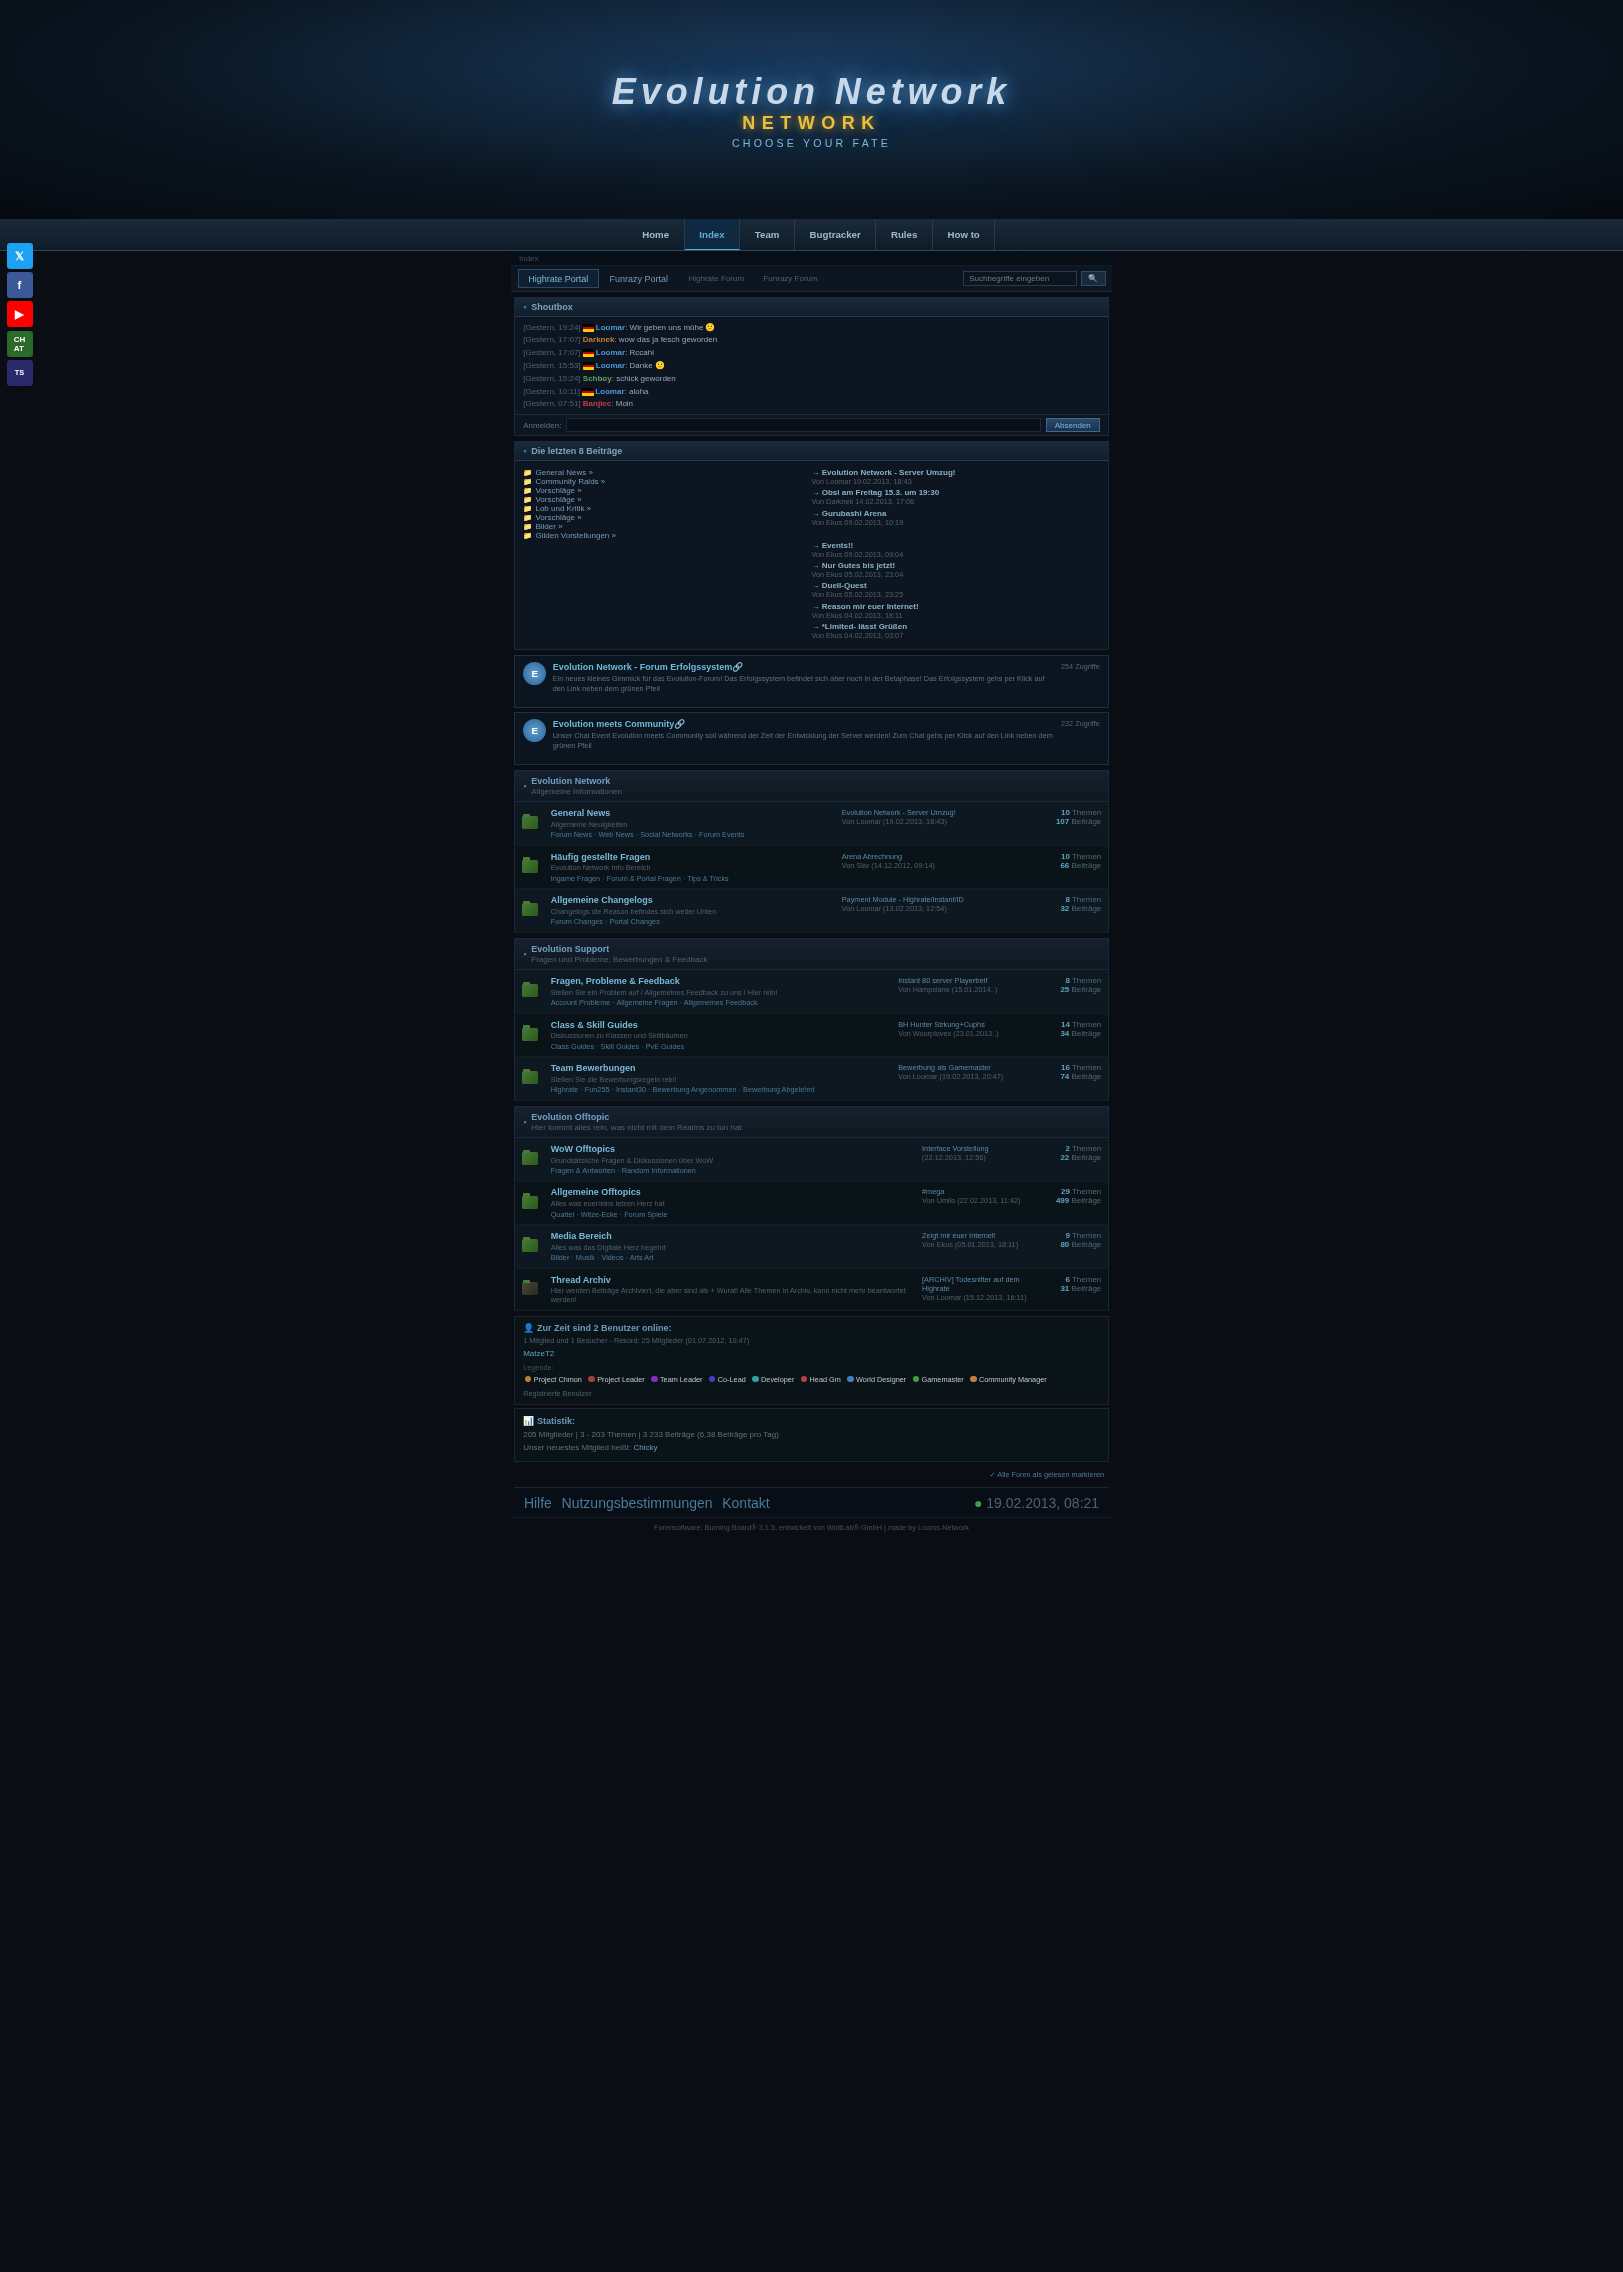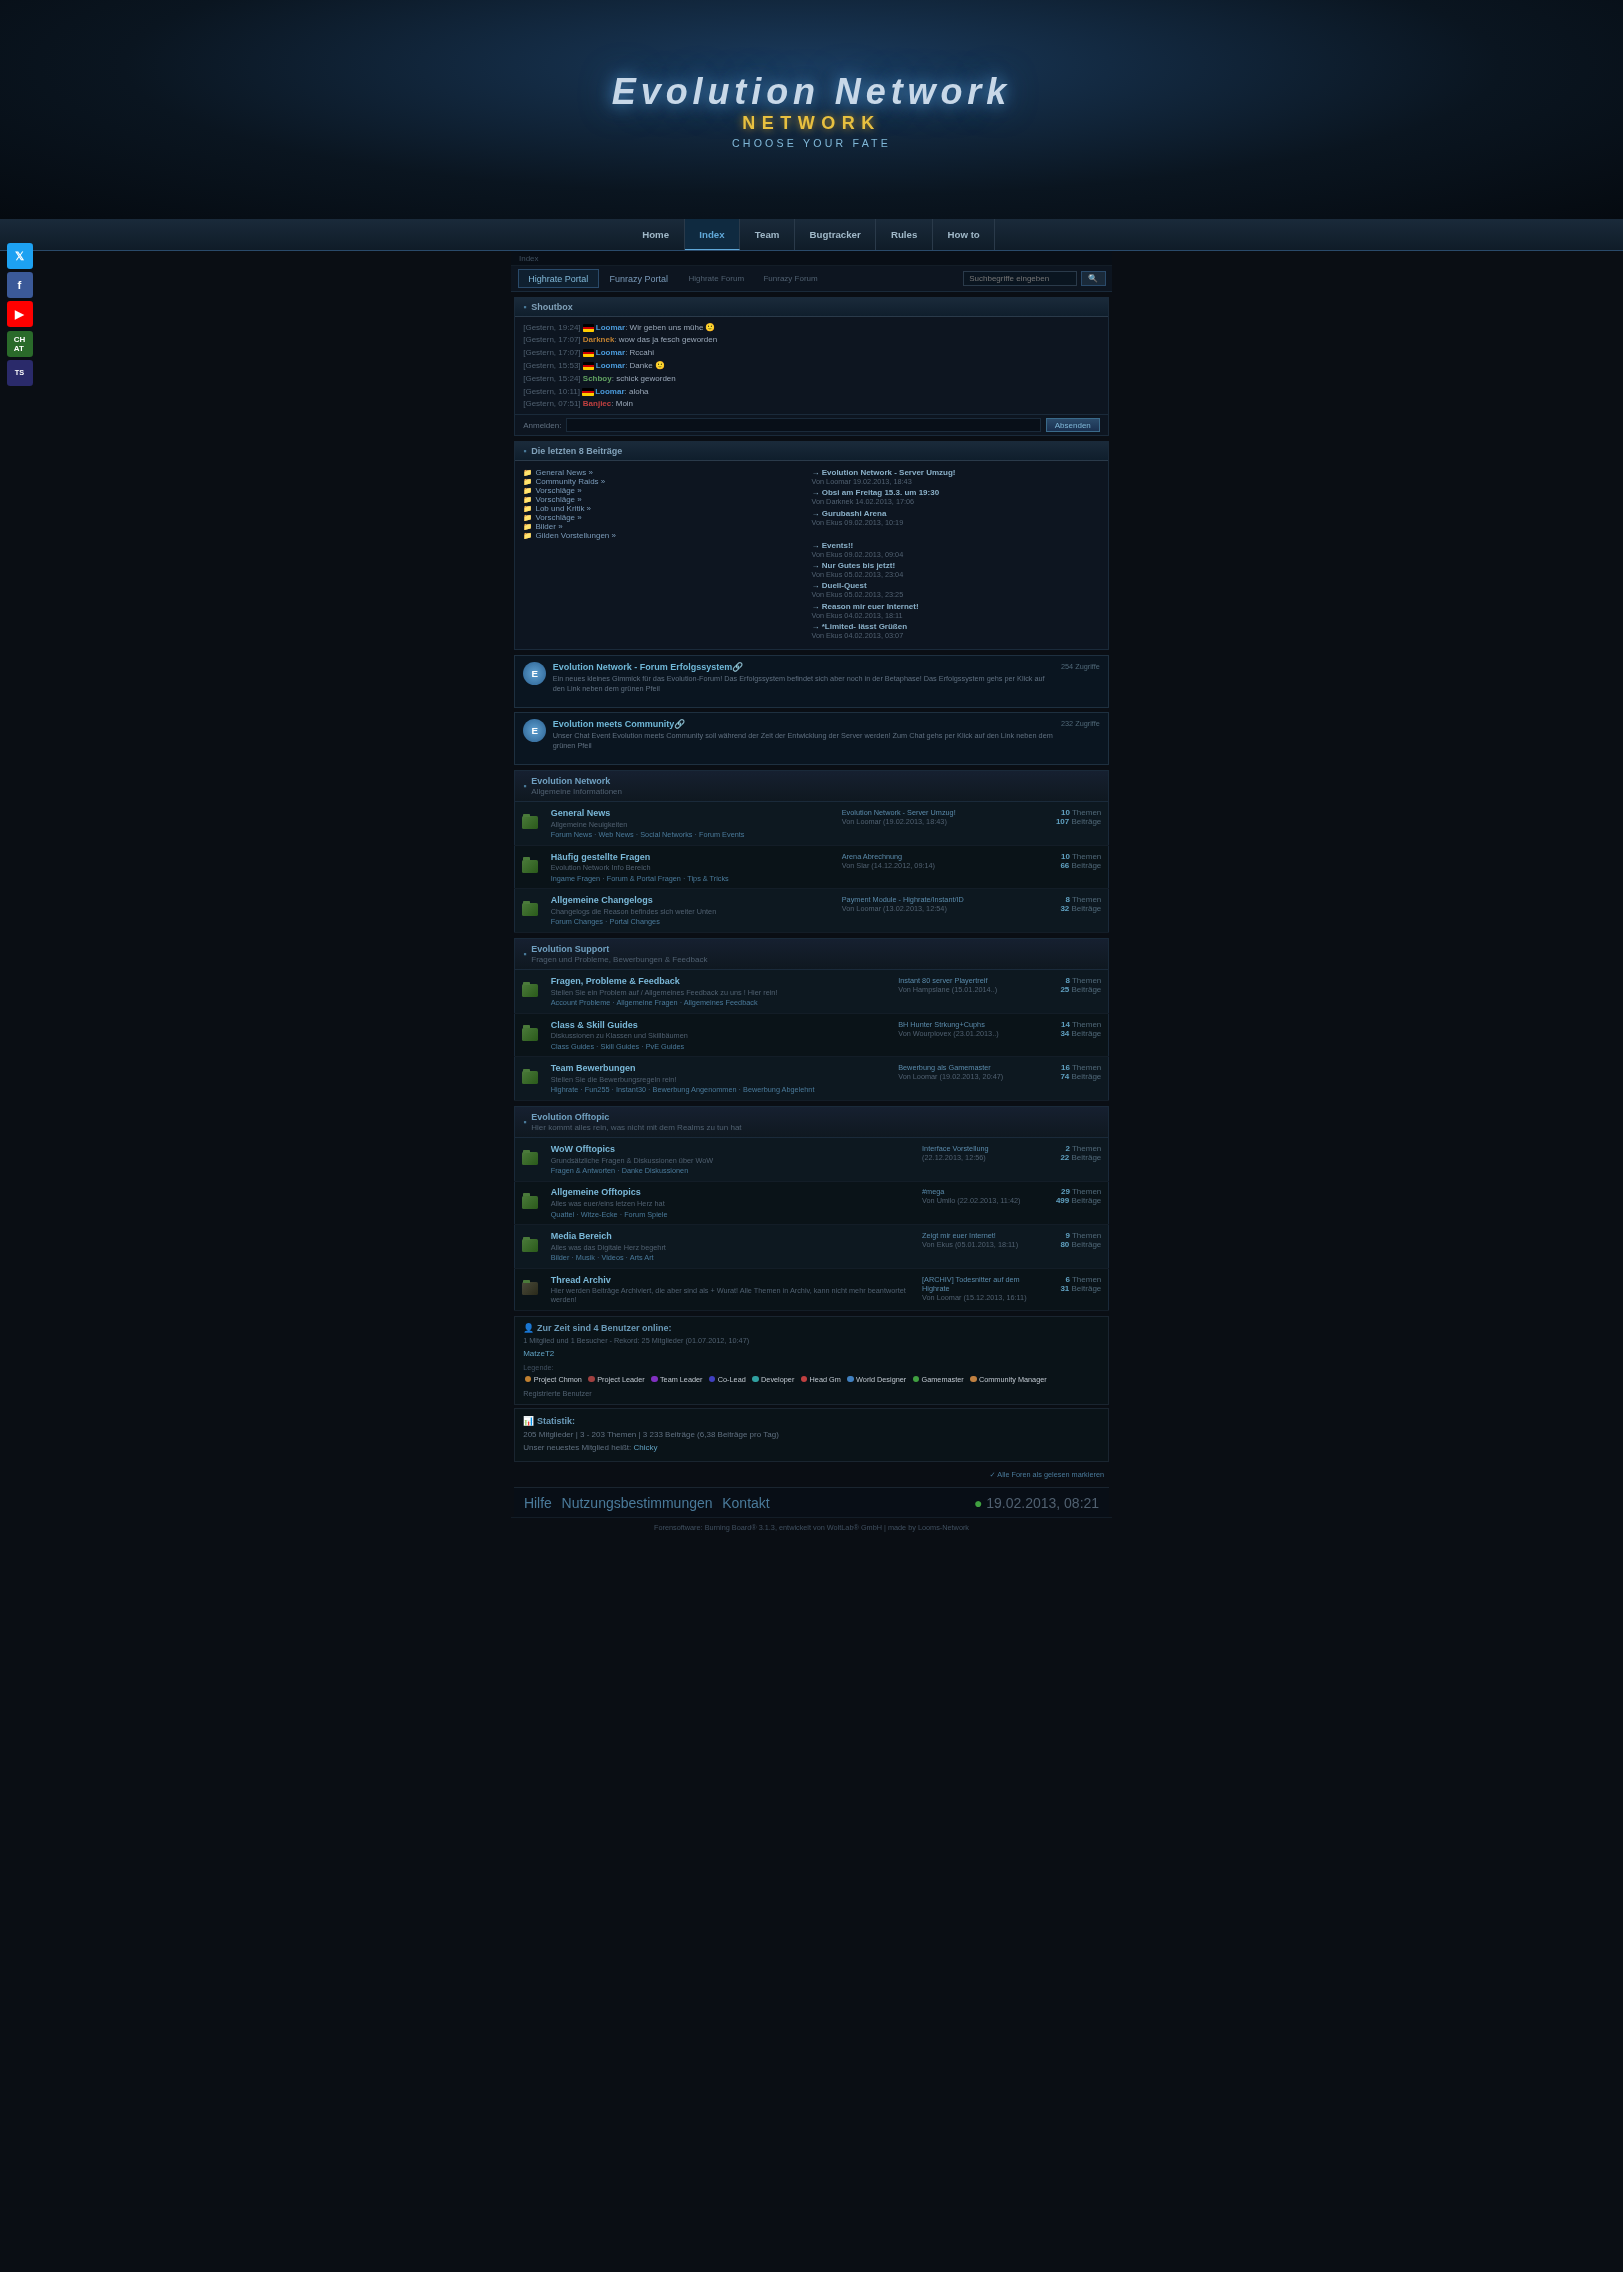--- a/index.html
+++ b/index.html
@@ -744,21 +744,21 @@
       <tbody>
           <tr class="forum-row">
         <td class="forum-icon-cell forum-cell">
           <span class="forum-folder"></span>
         </td>
         <td class="forum-cell">
           <div class="forum-title">WoW Offtopics</div>
           <div class="forum-desc">Grundsätzliche Fragen &amp; Diskussionen über WoW</div>
           <div class="forum-sublinks">
             <span>Fragen &amp; Antworten</span> ·
-            <span>Danke Diskussionen</span>
+            <span>Random Informationen</span>
           </div>
         </td>
         <td class="forum-cell forum-last">
           <div class="title">Interface Vorstellung</div>
           <div>(22.12.2013, 12:56)</div>
         </td>
         <td class="forum-cell forum-stats">
           <span class="num">2</span> Themen<br>
           <span class="num">22</span> Beiträge
         </td>
@@ -830,21 +830,21 @@
       </tr>
     </tbody>
       </table>
   </div>
 
   <div style="margin:4.9px 3.2px;">
 
     <div class="online-box" style="margin-bottom:3.2px;">
       <div class="online-title">
         <span>👤</span>
-        <span>Zur Zeit sind 4 Benutzer online:</span>
+        <span>Zur Zeit sind 2 Benutzer online:</span>
       </div>
       <div style="font-size:7.3px;color:#506070;margin-top:2.4px;">1 Mitglied und 1 Besucher - Rekord: 25 Mitglieder (01.07.2012, 10:47)</div>
       <div style="margin-top:3.2px;font-size:8px;color:#60a0c0;">MatzeT2</div>
       <div style="margin-top:4.9px;font-size:7.3px;color:#405060;">Legende: </div>
       <div style="margin-top:1.6px;flex-wrap:wrap;display:flex;gap:3.2px;">
         <span class="legend-item"><span class="legend-dot" style="background:#c08030;"></span>Project Chmon</span>
         <span class="legend-item"><span class="legend-dot" style="background:#a04040;"></span>Project Leader</span>
         <span class="legend-item"><span class="legend-dot" style="background:#8030c0;"></span>Team Leader</span>
         <span class="legend-item"><span class="legend-dot" style="background:#4040c0;"></span>Co-Lead</span>
         <span class="legend-item"><span class="legend-dot" style="background:#30a0a0;"></span>Developer</span>

